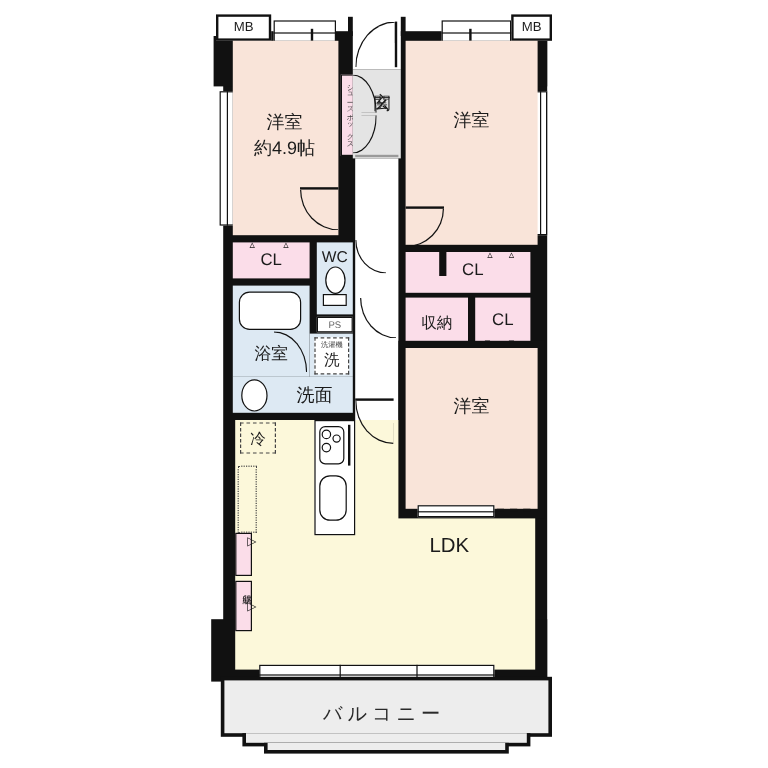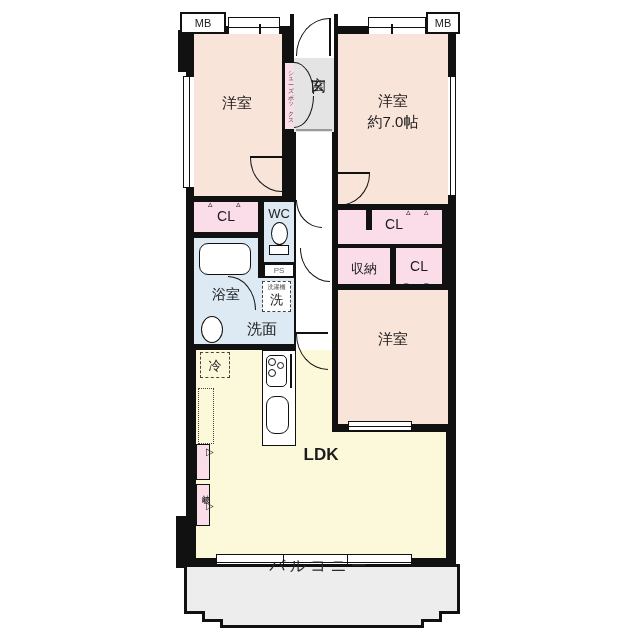--- a/index.html
+++ b/index.html
@@ -61,39 +61,39 @@
 
   <div class="abs" style="left:294px;top:16px;width:40px;height:42px;background:#fff;"></div>
   <div class="blk" style="left:290px;top:14px;width:4px;height:16px;"></div>
   <div class="blk" style="left:334px;top:14px;width:4px;height:16px;"></div>
   <div class="arc arc-tl" style="left:296px;top:18px;width:33px;height:38px;"></div>
   <div class="leafv" style="left:329px;top:18px;height:38px;"></div>
 
   <div class="room" style="left:194px;top:34px;width:88px;height:162px;background:#f9e4d9;"></div>
   <div class="lbl" style="left:187px;top:92px;width:100px;font-size:15px;line-height:21px;font-weight:500;">
     <div>洋室</div>
+    <div>約4.9帖</div>
   </div>
   <div class="arc arc-bl" style="left:250px;top:158px;width:32px;height:34px;"></div>
   <div class="leafh" style="left:250px;top:156px;width:32px;"></div>
 
   <div class="room" style="left:284px;top:62px;width:11px;height:68px;background:#fbdde9;border:1px solid #111;">
     <div class="lbl vert" style="left:1px;top:3px;font-size:6px;color:#444;letter-spacing:1px;">シューズボックス</div>
   </div>
   <div class="room" style="left:294px;top:58px;width:40px;height:74px;background:#e4e4e4;"></div>
   <div class="arc arc-tr" style="left:294px;top:62px;width:20px;height:32px;"></div>
   <div class="arc arc-br" style="left:294px;top:96px;width:20px;height:32px;"></div>
   <div class="lbl vert" style="left:310px;top:66px;font-size:14px;font-weight:500;letter-spacing:3px;">玄関</div>
   <div class="abs" style="left:296px;top:129px;width:36px;height:2px;background:#9a9a9a;"></div>
 
   <div class="abs" style="left:296px;top:132px;width:36px;height:218px;background:#fff;"></div>
 
   <div class="room" style="left:338px;top:34px;width:110px;height:170px;background:#f9e4d9;"></div>
   <div class="lbl" style="left:333px;top:90px;width:120px;font-size:15px;line-height:21px;font-weight:500;">
     <div>洋室</div>
-    <div>約7.0帖</div>
   </div>
   <div class="arc arc-br" style="left:338px;top:174px;width:32px;height:32px;"></div>
   <div class="leafh" style="left:338px;top:172px;width:32px;"></div>
 
   <div class="room" style="left:194px;top:202px;width:64px;height:30px;background:#fbdde9;"></div>
   <div class="lbl" style="left:194px;top:208px;width:64px;font-size:14px;">CL</div>
   <div class="lbl" style="left:208px;top:199px;font-size:9px;">▵</div>
   <div class="lbl" style="left:236px;top:199px;font-size:9px;">▵</div>
 
   <div class="room" style="left:264px;top:202px;width:30px;height:60px;background:#dde9f3;"></div>
@@ -129,21 +129,21 @@
   <div class="room" style="left:338px;top:248px;width:52px;height:40px;background:#fbdde9;"></div>
   <div class="lbl" style="left:338px;top:260px;width:52px;font-size:13px;font-weight:500;">収納</div>
   <div class="arc arc-bl" style="left:300px;top:248px;width:30px;height:34px;"></div>
 
   <div class="room" style="left:396px;top:248px;width:46px;height:40px;background:#fbdde9;"></div>
   <div class="lbl" style="left:396px;top:258px;width:46px;font-size:14px;">CL</div>
   <div class="lbl" style="left:404px;top:280px;font-size:9px;">▿</div>
   <div class="lbl" style="left:424px;top:280px;font-size:9px;">▿</div>
 
   <div class="room" style="left:196px;top:350px;width:250px;height:208px;background:#fcf8da;"></div>
-  <div class="lbl" style="left:251px;top:442px;width:140px;font-size:17px;line-height:25px;font-weight:700;">
+  <div class="lbl" style="left:251px;top:442px;width:140px;font-size:17px;line-height:25px;font-weight:400;text-align:right;">
     <div>LDK</div>
   </div>
   <div class="arc arc-bl" style="left:296px;top:334px;width:32px;height:36px;"></div>
   <div class="leafh" style="left:296px;top:332px;width:32px;"></div>
 
   <div class="box" style="left:262px;top:350px;width:34px;height:96px;"></div>
   <div class="box" style="left:266px;top:355px;width:21px;height:32px;border-radius:5px;"></div>
   <div class="ellipse" style="left:268px;top:358px;width:8px;height:8px;border-width:1.2px;"></div>
   <div class="ellipse" style="left:268px;top:369px;width:8px;height:8px;border-width:1.2px;"></div>
   <div class="ellipse" style="left:277px;top:362px;width:7px;height:7px;border-width:1.2px;"></div>
@@ -177,15 +177,15 @@
     <div class="tick" style="left:34%;top:-1px;bottom:-1px;width:1.5px;height:auto;"></div>
     <div class="tick" style="left:67%;top:-1px;bottom:-1px;width:1.5px;height:auto;"></div>
   </div>
 
   <div class="blk" style="left:184px;top:564px;width:276px;height:50px;"></div>
   <div class="abs" style="left:187px;top:567px;width:270px;height:44px;background:#ededed;"></div>
   <div class="blk" style="left:202px;top:611px;width:240px;height:11px;"></div>
   <div class="abs" style="left:205px;top:611px;width:234px;height:8px;background:#ededed;"></div>
   <div class="blk" style="left:220px;top:619px;width:204px;height:9px;"></div>
   <div class="abs" style="left:223px;top:619px;width:198px;height:6px;background:#ededed;"></div>
-  <div class="lbl" style="left:240px;top:556px;width:160px;font-size:16px;letter-spacing:4px;color:#2a2a2a;">バルコニー</div>
+  <div class="lbl" style="left:240px;top:585px;width:160px;font-size:16px;letter-spacing:4px;color:#2a2a2a;">バルコニー</div>
 
 </div>
 
 </body></html>

